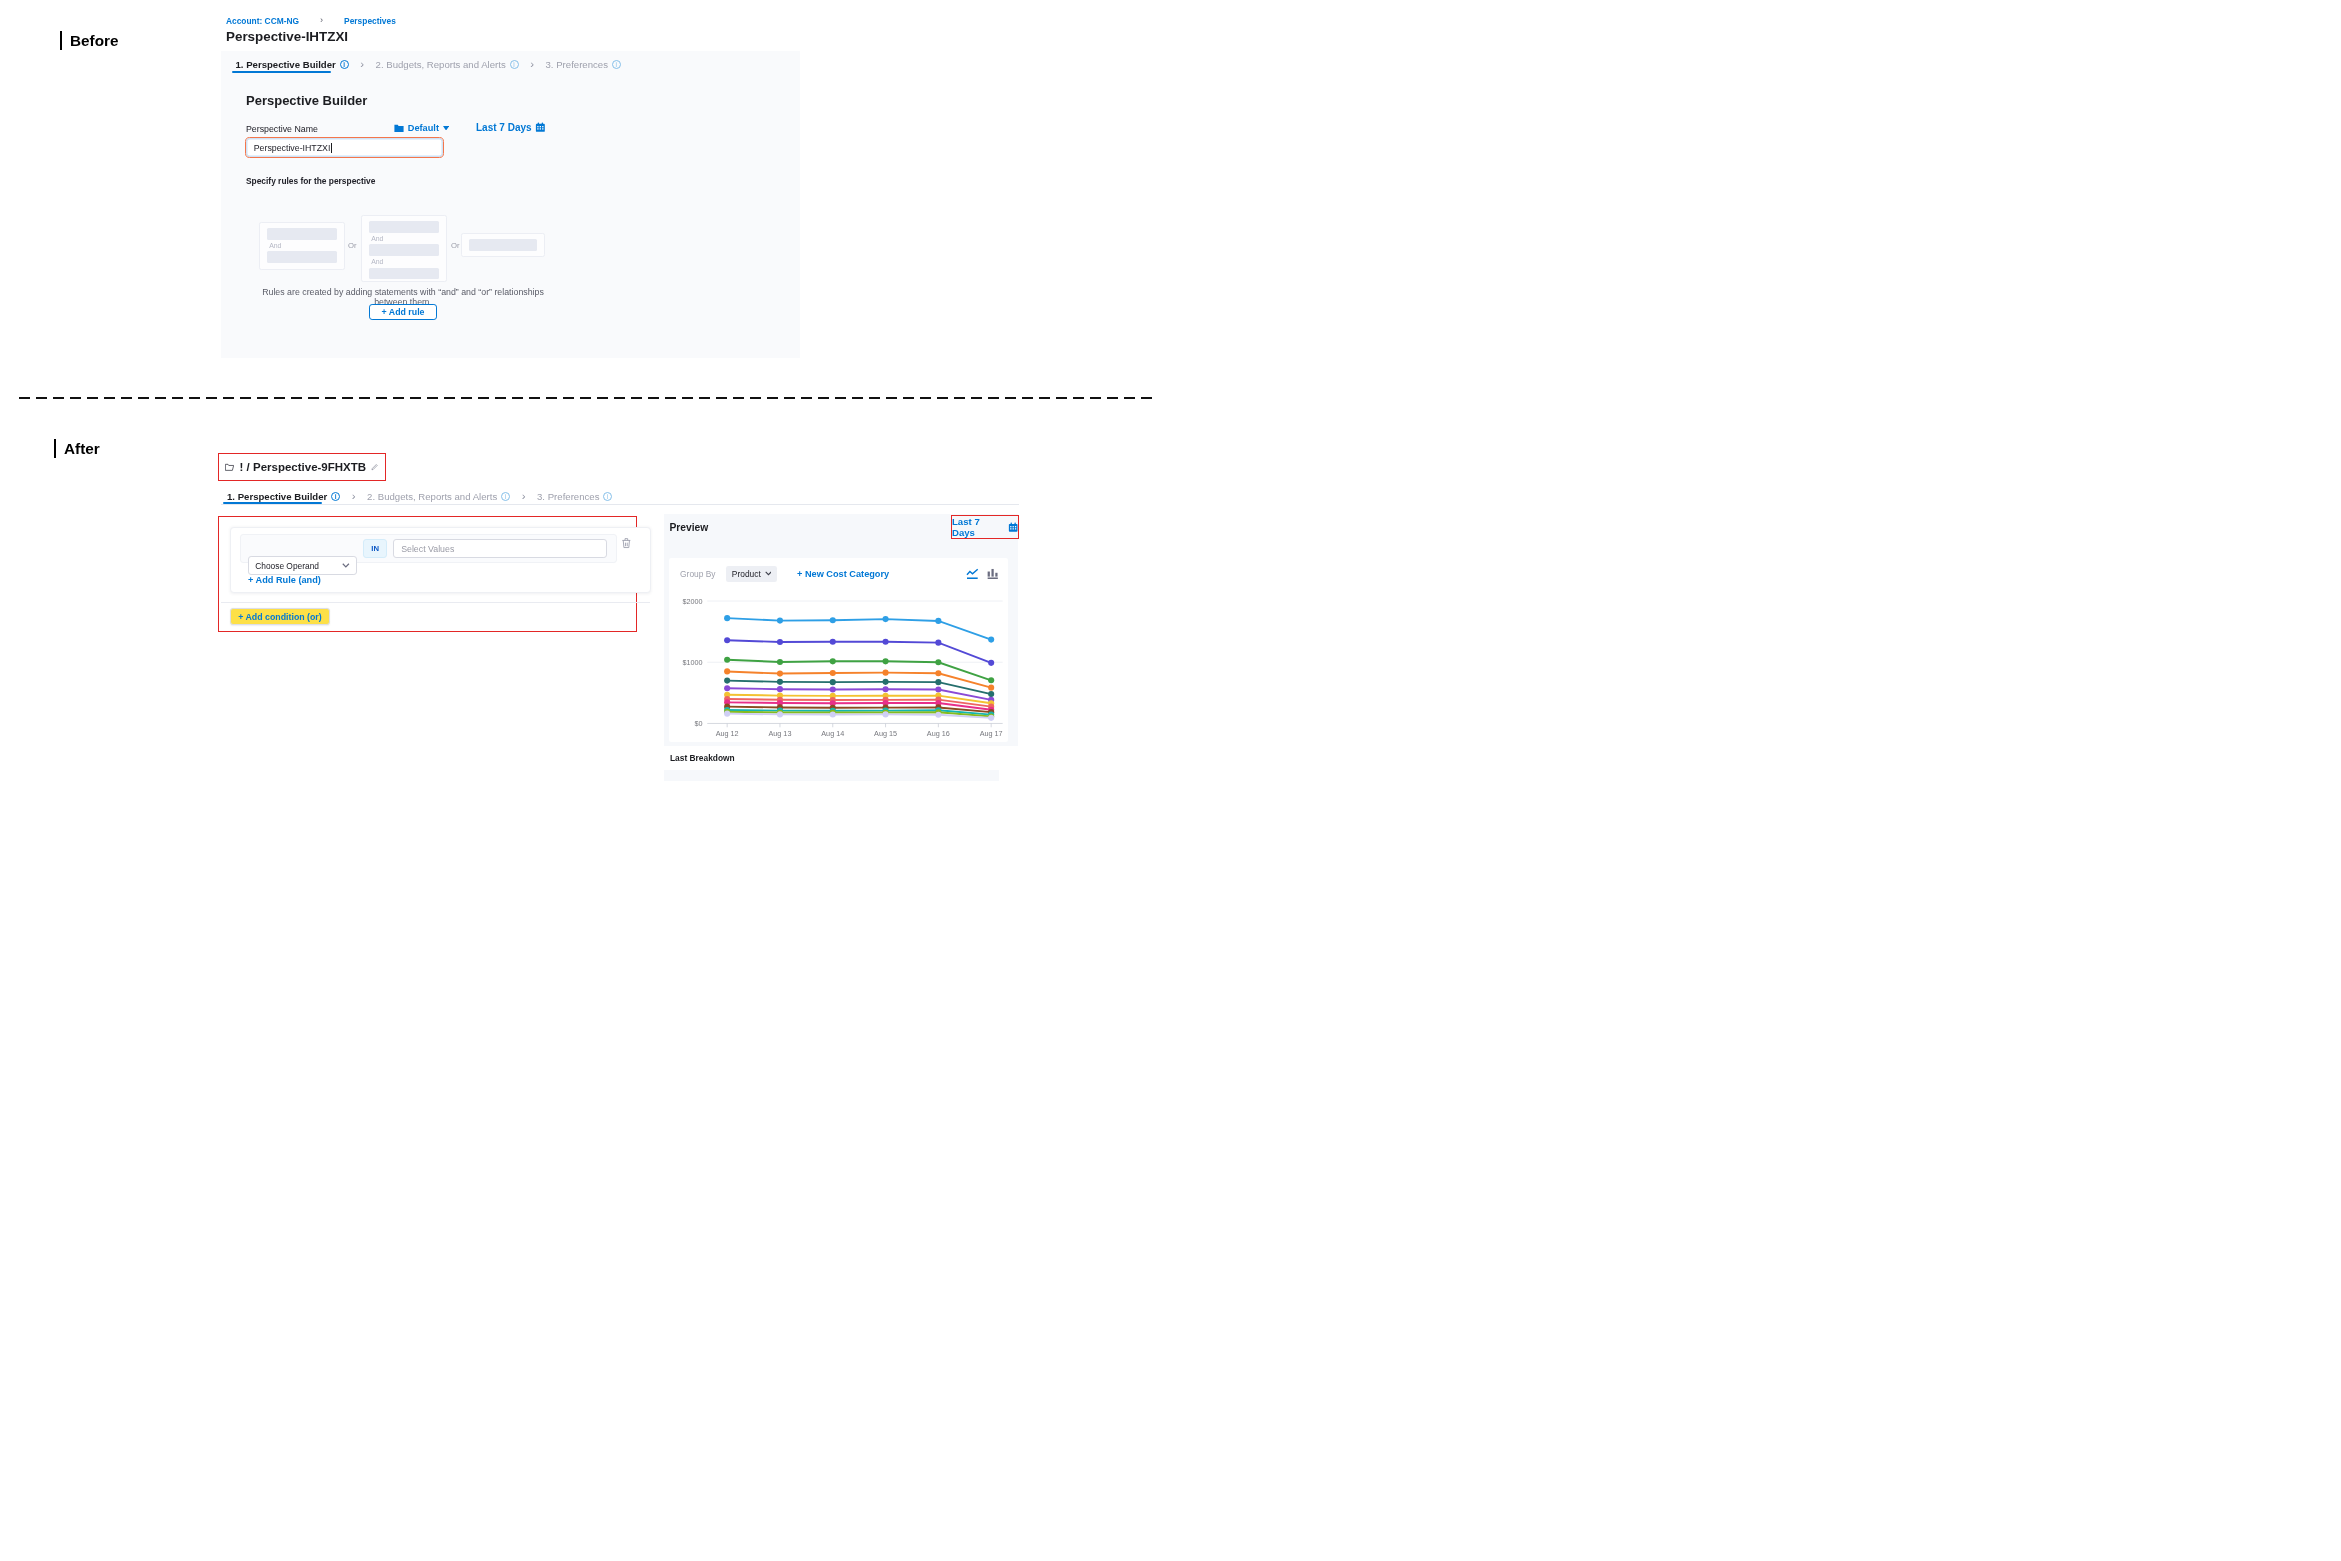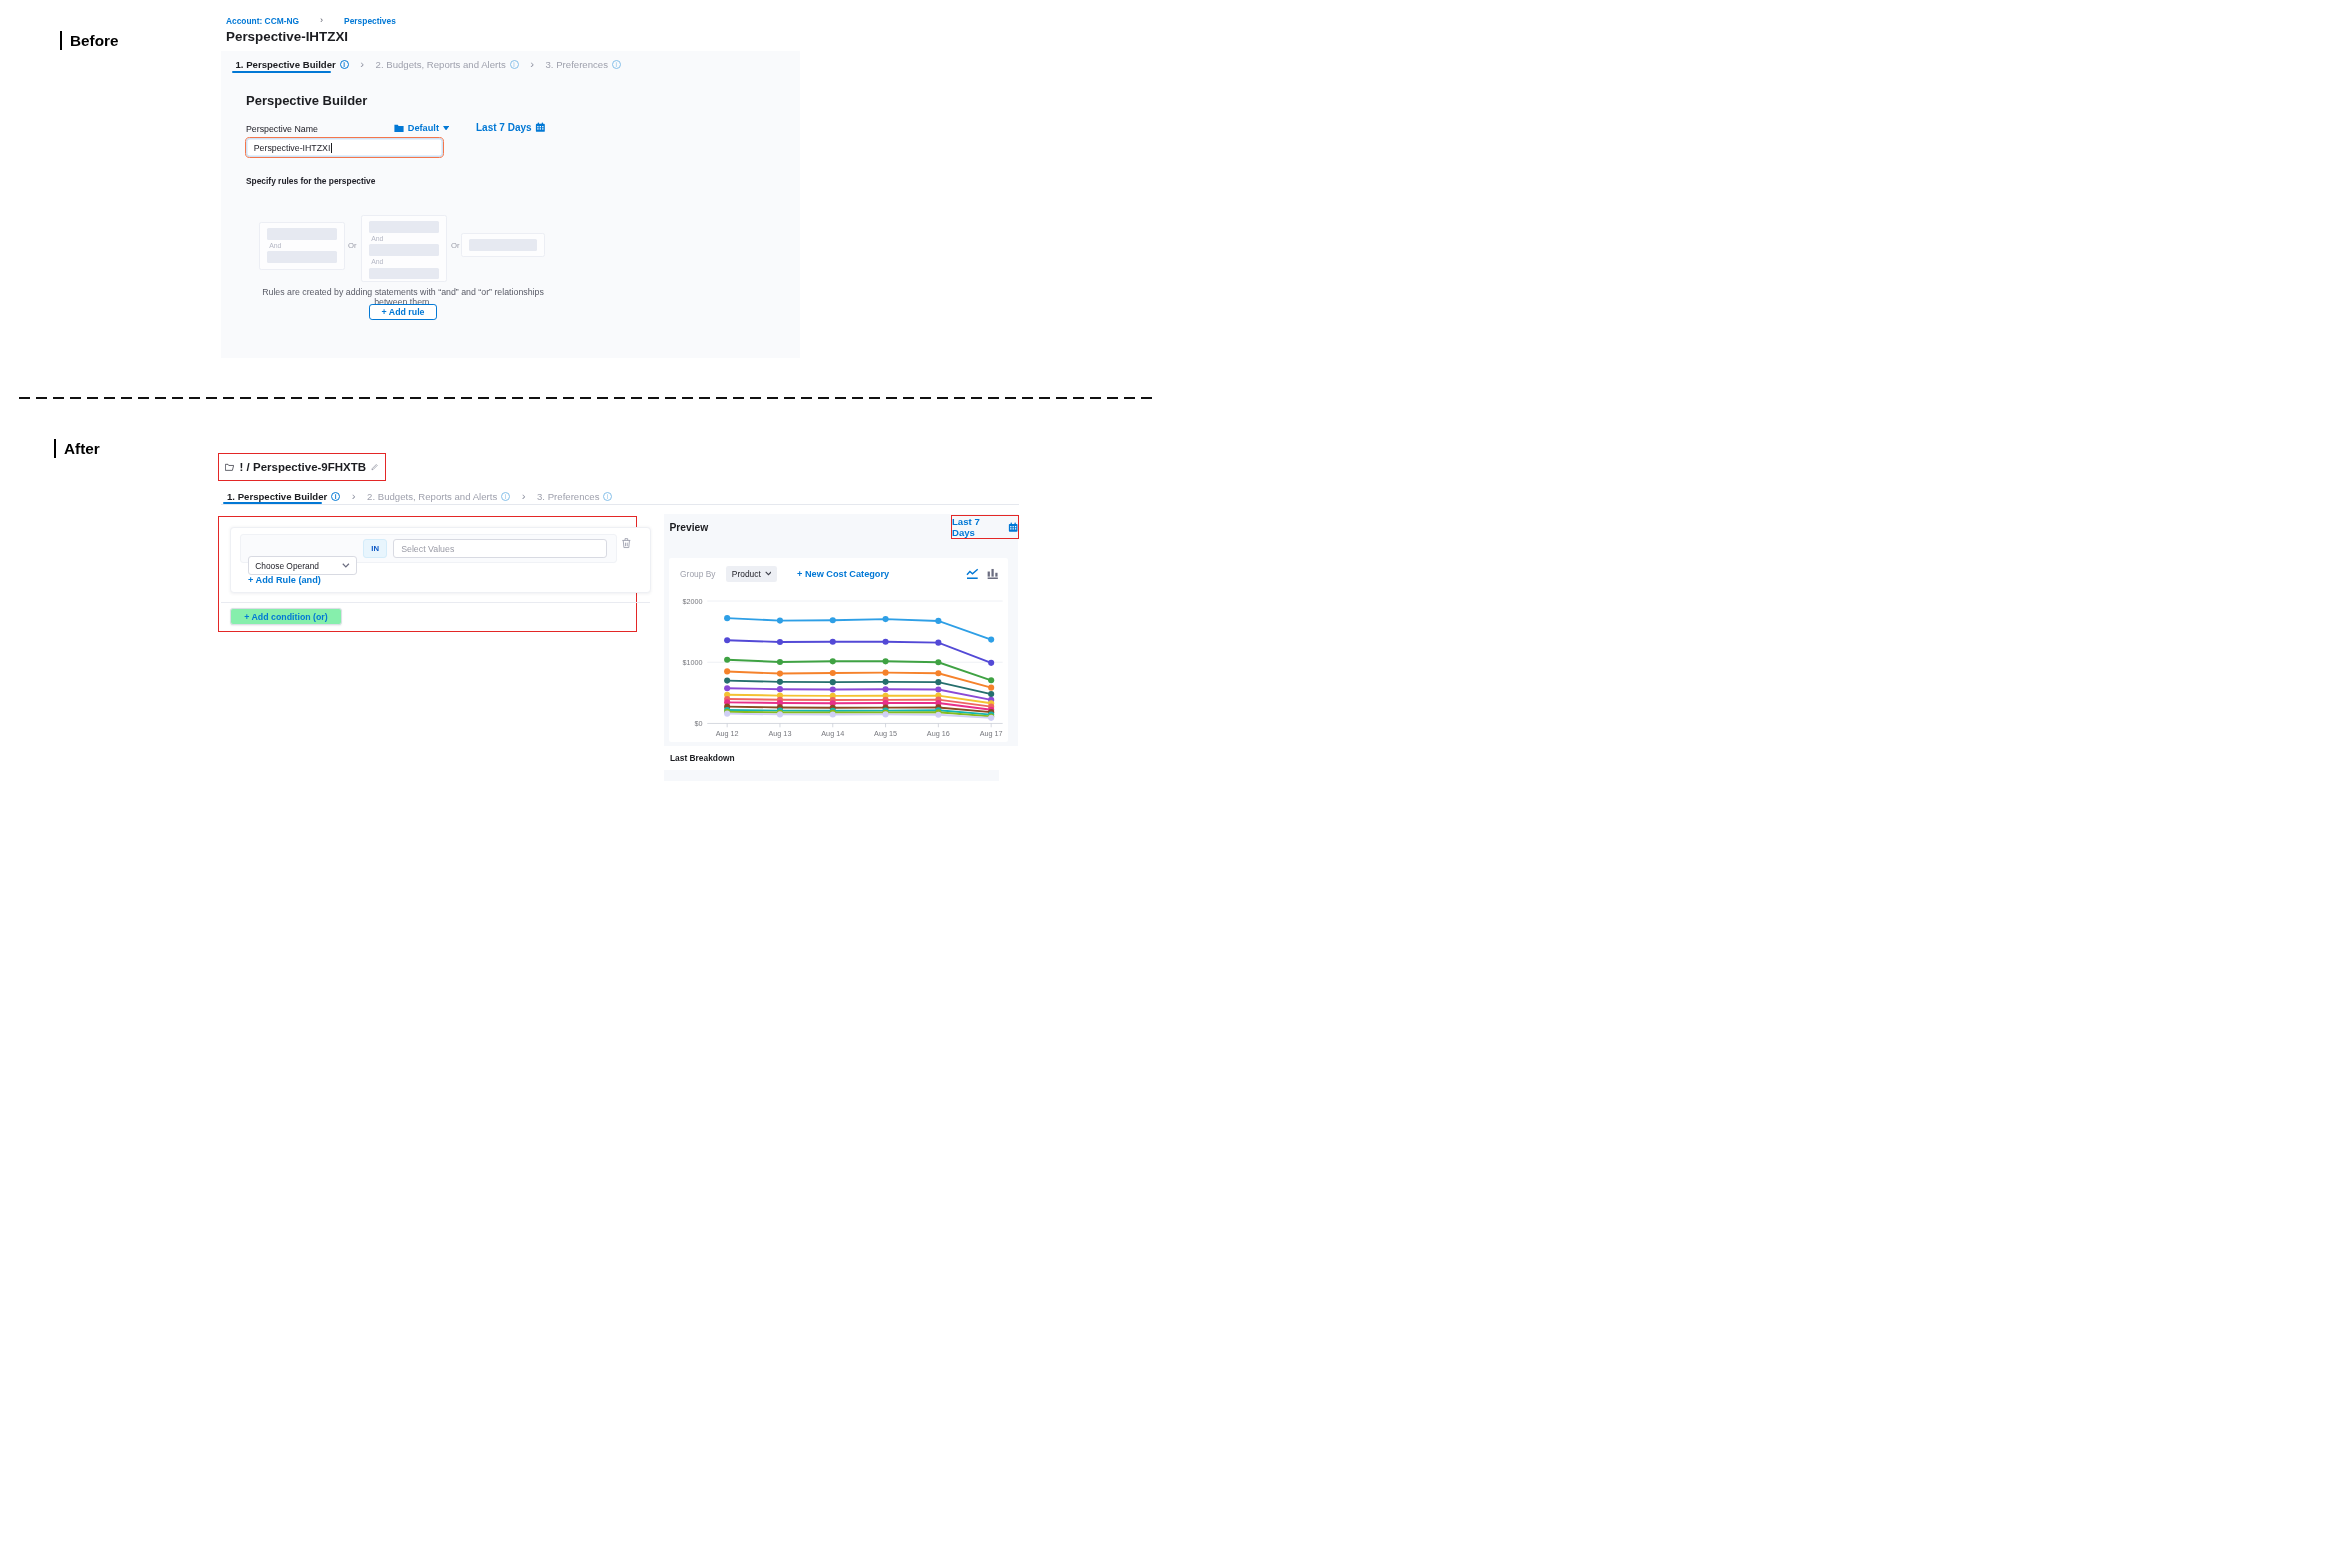--- a/index.html
+++ b/index.html
@@ -82,22 +82,22 @@
     border-radius:3.1px; display:flex; align-items:center; justify-content:space-between;
     padding:0 6.1px; font-size:8.4px; color:#22222a;margin-top:34px; }
   .in-chip { width:24px; height:19px; background:#e8f5fd; border:0.8px solid #d4ecfa; border-radius:3.1px;
     color:#0b57c4; font-size:7.7px; font-weight:700; display:flex; align-items:center; justify-content:center; }
   .values-input { width:214px; height:19px; background:#fff; border:0.8px solid #d8dae2;
     border-radius:3.1px; display:flex; align-items:center; padding:0 6.9px;
     font-size:8.8px; color:#9a9ba6; }
   .trash-btn { position:absolute; left:390px; top:9.2px; }
   .add-rule-and { position:absolute; left:17px; top:47px; font-size:9.2px; font-weight:700; color:#0278d5; }
   .rule-section-divider { position:absolute; left:221px; top:602px; width:429px; height:0.8px; background:#e9ebf1; }
-  .add-condition-btn { position:absolute; left:230px; top:608px; width:112px; height:17px;
-    background:#86efac; border:0.8px solid #dcdee6; border-radius:3.1px; box-shadow:0 0.8px 1.5px rgba(40,48,70,.08);
+  .add-condition-btn { position:absolute; left:230px; top:608px; width:100px; height:17px;
+    background:#fde047; border:0.8px solid #dcdee6; border-radius:3.1px; box-shadow:0 0.8px 1.5px rgba(40,48,70,.08);
     color:#0278d5; font-size:8.8px; font-weight:700; display:flex; align-items:center; justify-content:center; }
 
   
   .preview-panel { position:absolute; left:664px; top:514px; width:354px; height:232px; background:#f6f8fb; }
   .preview-heading { position:absolute; left:5.4px; top:8.4px; font-size:10.3px; font-weight:700; color:#1c1d21; }
   .last7-box { position:absolute; left:287px; top:0.8px; width:68px; height:24.5px;
     display:flex; align-items:center; justify-content:center; gap:3.8px; font-size:9.6px; }
   .chart-card { position:absolute; left:5.4px; top:44px; width:339px; height:184px; background:#fff; border-radius:2.3px; }
   .groupby-row { position:absolute; left:10.7px; top:7.7px; width:318px; display:flex; align-items:center; gap:11px; }
   .groupby-label { font-size:8.4px; color:#a0a2ad; }

